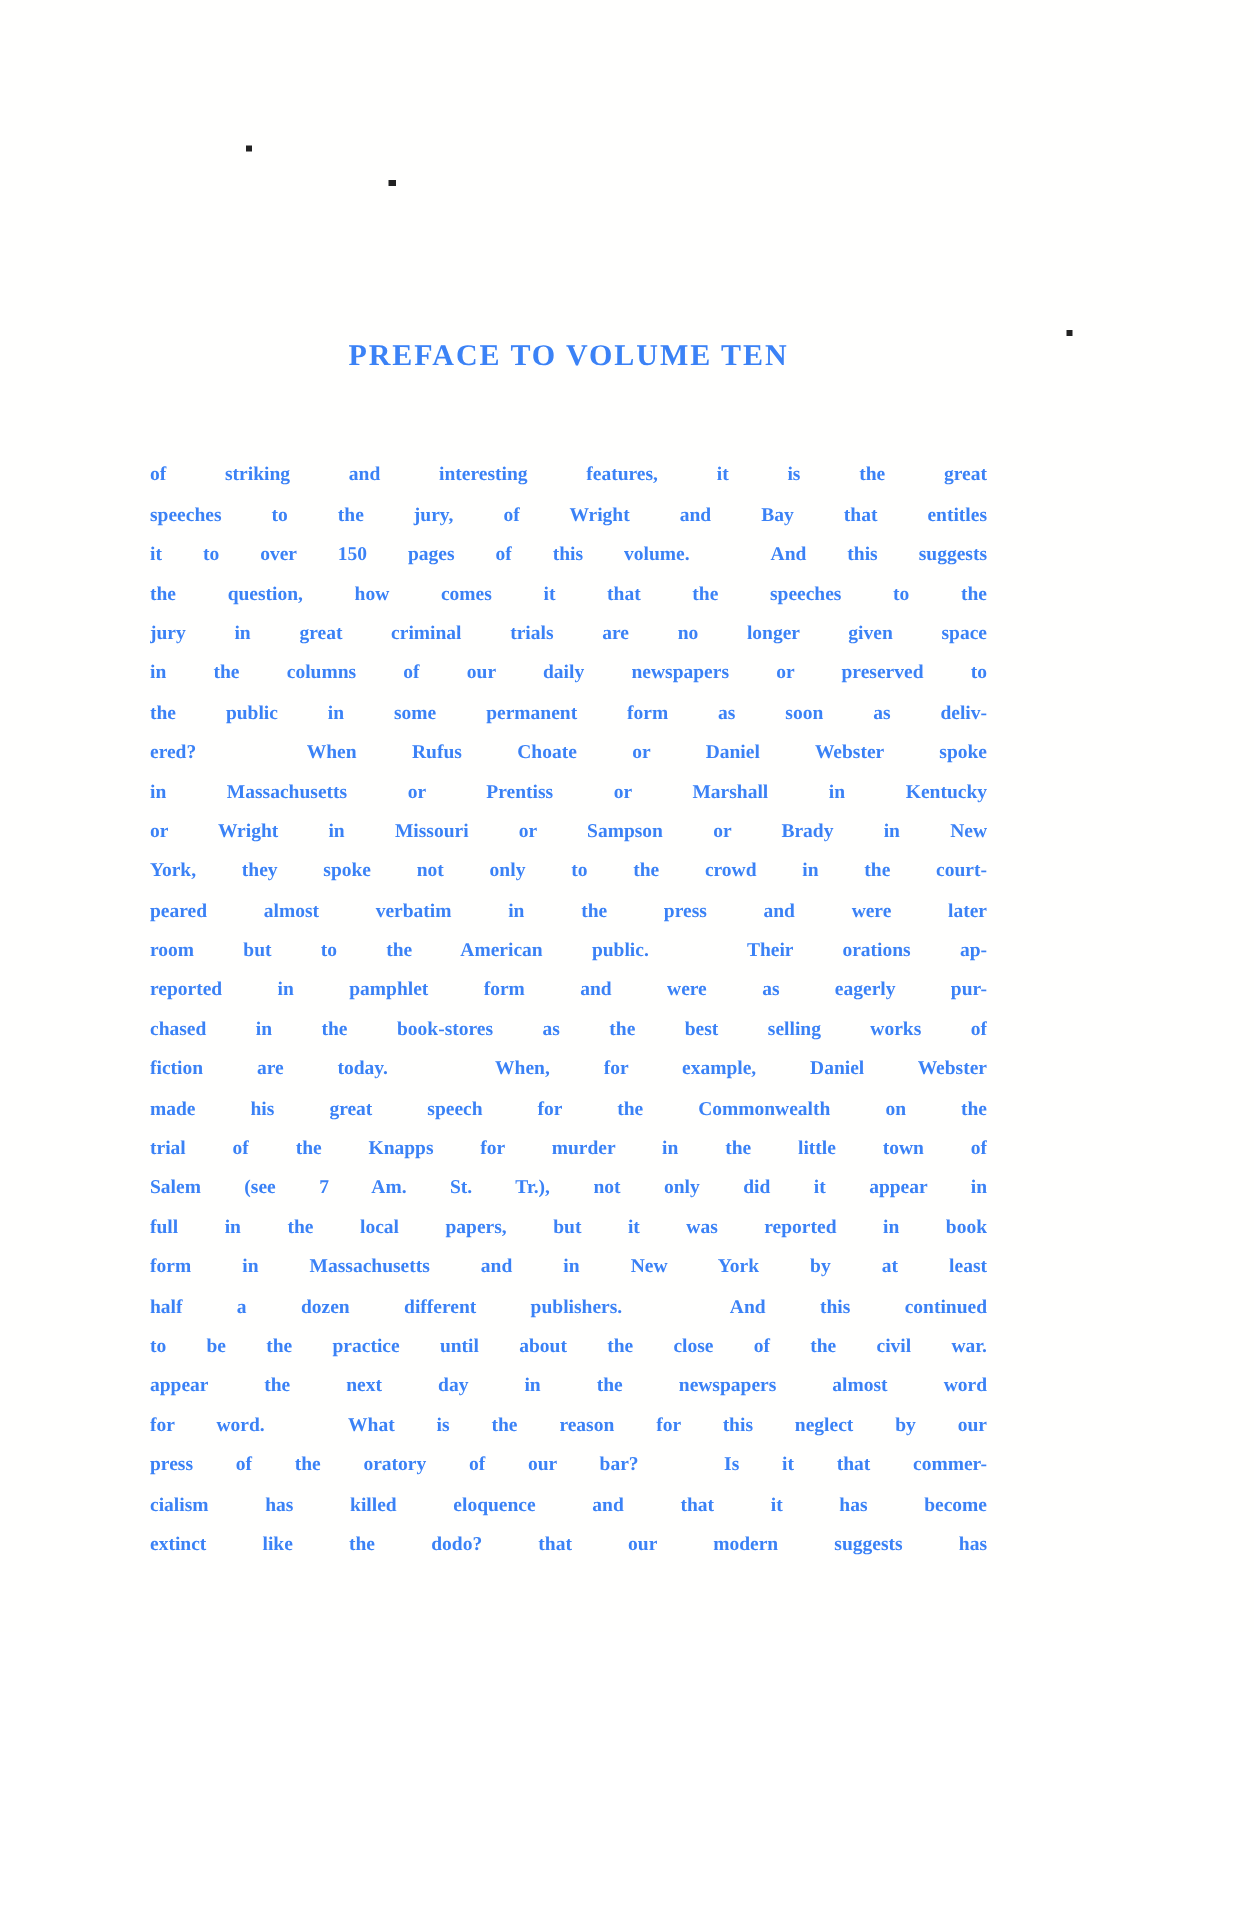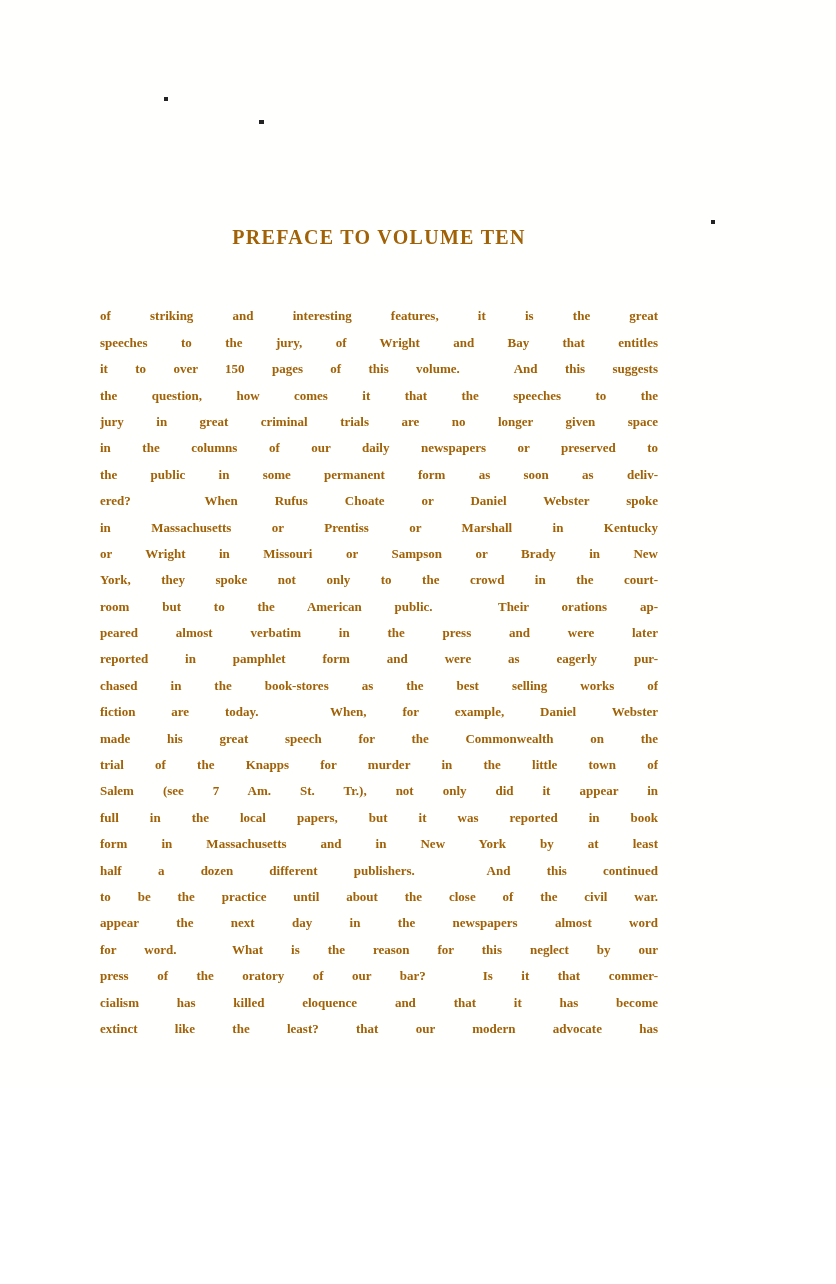--- a/index.html
+++ b/index.html
@@ -6,21 +6,21 @@
     margin: 0;
     padding: 0;
     background: #ffffff;
   }
   .page {
     position: relative;
     width: 836px;
     height: 1088px;
     background: #fffffe;
     font-family: "Liberation Serif", serif;
-    color: #a16207;
+    color: #3b82f6;
     overflow: hidden;
   }
   .heading {
     position: absolute;
     top: 226px;
     left: 100px;
     width: 558px;
     text-align: center;
     font-size: 20px;
     font-weight: 700;
@@ -81,37 +81,37 @@
         <div class="text-line">speeches to the jury, of Wright and Bay that entitles</div>
         <div class="text-line">it to over 150 pages of this volume.  And this suggests</div>
         <div class="text-line">the question, how comes it that the speeches to the</div>
         <div class="text-line">jury in great criminal trials are no longer given space</div>
         <div class="text-line">in the columns of our daily newspapers or preserved to</div>
         <div class="text-line">the public in some permanent form as soon as deliv-</div>
         <div class="text-line">ered?  When Rufus Choate or Daniel Webster spoke</div>
         <div class="text-line">in Massachusetts or Prentiss or Marshall in Kentucky</div>
         <div class="text-line">or Wright in Missouri or Sampson or Brady in New</div>
         <div class="text-line">York, they spoke not only to the crowd in the court-</div>
+        <div class="text-line">peared almost verbatim in the press and were later</div>
         <div class="text-line">room but to the American public.  Their orations ap-</div>
-        <div class="text-line">peared almost verbatim in the press and were later</div>
         <div class="text-line">reported in pamphlet form and were as eagerly pur-</div>
         <div class="text-line">chased in the book-stores as the best selling works of</div>
         <div class="text-line">fiction are today.  When, for example, Daniel Webster</div>
         <div class="text-line">made his great speech for the Commonwealth on the</div>
         <div class="text-line">trial of the Knapps for murder in the little town of</div>
         <div class="text-line">Salem (see 7 Am. St. Tr.), not only did it appear in</div>
         <div class="text-line">full in the local papers, but it was reported in book</div>
         <div class="text-line">form in Massachusetts and in New York by at least</div>
         <div class="text-line">half a dozen different publishers.  And this continued</div>
         <div class="text-line">to be the practice until about the close of the civil war.</div>
         <div class="text-line">appear the next day in the newspapers almost word</div>
         <div class="text-line">for word.  What is the reason for this neglect by our</div>
         <div class="text-line">press of the oratory of our bar?  Is it that commer-</div>
         <div class="text-line">cialism has killed eloquence and that it has become</div>
-        <div class="text-line">extinct like the least? that our modern advocate has</div>
+        <div class="text-line">extinct like the dodo? that our modern suggests has</div>
       </div>
   </div>
 
   <div class="folio">v</div>
 
   <div class="speck speck-1"></div>
   <div class="speck speck-2"></div>
   <div class="speck speck-3"></div>
   <div class="speck speck-4"></div>
   <div class="speck speck-5"></div>

